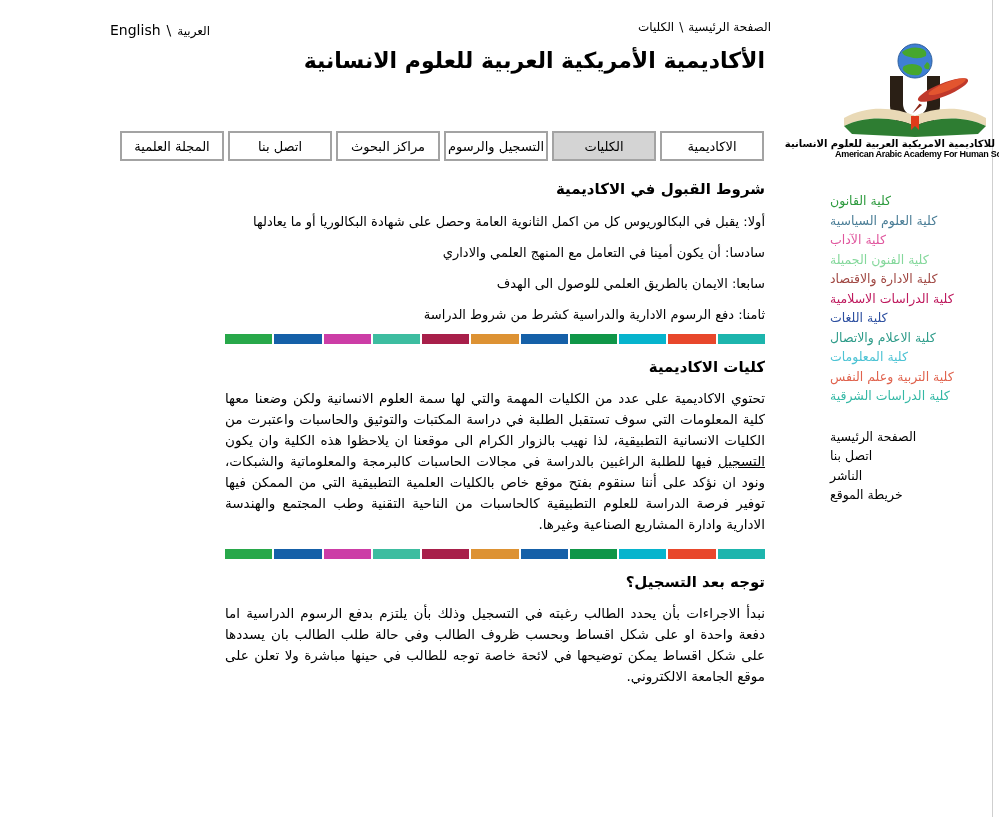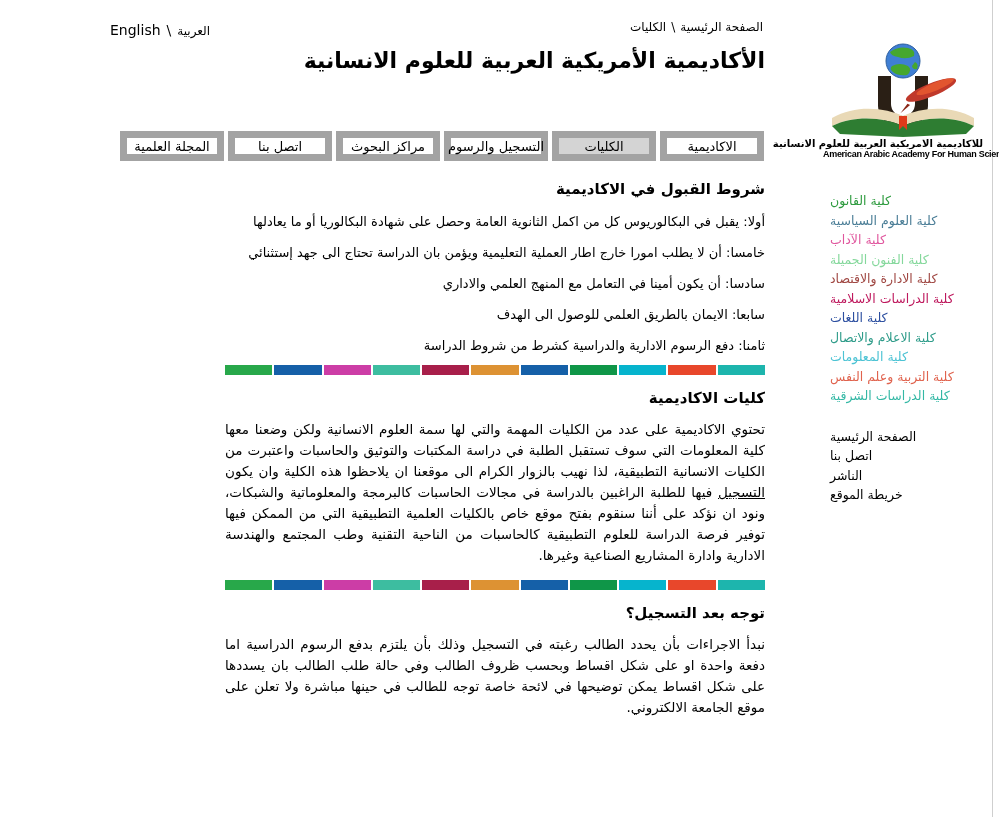--- a/index.html
+++ b/index.html
@@ -4,39 +4,39 @@
 <style>
   * { margin:0; padding:0; box-sizing:border-box; }
   html,body { width:999px; height:817px; }
   body {
     position:relative; background:#ffffff; overflow:hidden;
     font-family:"DejaVu Sans", sans-serif; color:#000;
   }
   .vline { position:absolute; right:6px; top:0; width:1px; height:817px; background:#cfcfcf; }
 
   
-  .breadcrumb { position:absolute; top:20px; right:236px; font-size:12px; direction:rtl; }
+  .breadcrumb { position:absolute; top:20px; right:228px; font-size:12px; direction:rtl; }
   .breadcrumb a { color:#000; text-decoration:none; cursor:pointer; }
   .breadcrumb .sep { margin:0 5px; }
   .lang { position:absolute; top:22px; left:110px; font-size:14px; direction:ltr; }
   .lang a { color:#000; text-decoration:none; cursor:pointer; }
   .lang .sep { margin:0 6px; }
   .lang .ar { font-size:12px; }
   .page-title { position:absolute; top:48px; right:234px; font-size:22px; font-weight:bold; direction:rtl; white-space:nowrap; }
 
   
-  .logo { position:absolute; top:42px; right:16px; width:160px; text-align:right; cursor:pointer; }
+  .logo { position:absolute; top:42px; right:4px; width:160px; text-align:right; cursor:pointer; }
   .logo svg { display:block; margin:0 auto; }
   .logo-ar { font-size:10px; font-weight:bold; direction:rtl; white-space:nowrap; margin-top:0; }
   .logo-en { font-size:9px; font-weight:bold; font-family:"Liberation Sans", sans-serif; letter-spacing:-0.3px; white-space:nowrap; }
 
   
   .tabs { position:absolute; top:131px; right:235px; display:flex; gap:4px; direction:rtl; }
   .tab {
-    width:104px; height:30px; border:7px solid #a3a3a3; background:#fff;
+    width:104px; height:30px; border:2px solid #a3a3a3; background:#fff;
     display:flex; align-items:center; justify-content:center;
     font-size:13px; cursor:pointer; white-space:nowrap;
   }
   .tab.active { background:#d4d4d4; }
 
   
   .sidebar { position:absolute; top:191px; right:14px; width:155px; text-align:left; direction:rtl; font-size:12.5px; line-height:19.5px; }
   .sidebar a { display:block; text-decoration:none; cursor:pointer; white-space:nowrap; }
   .sidebar .links { margin-top:21px; }
   .sidebar .links a { color:#000; }
@@ -124,21 +124,20 @@
     <a>الناشر</a>
     <a>خريطة الموقع</a>
   </div>
 </aside>
 
 <main class="main">
 
   <h2 class="sec-heading">شروط القبول في الاكاديمية</h2>
   <div class="conditions">
     <p>أولا:  يقبل في البكالوريوس كل من اكمل الثانوية العامة وحصل على شهادة البكالوريا أو ما يعادلها</p>
-    <p>خامسا: أن لا يطلب امورا خارج اطار العملية التعليمية ويؤمن بان الدراسة تحتاج الى جهد إستثنائي</p>
     <p>سادسا: أن يكون أمينا في التعامل مع المنهج العلمي والاداري</p>
     <p>سابعا: الايمان بالطريق العلمي للوصول الى الهدف</p>
     <p>ثامنا: دفع الرسوم الادارية والدراسية كشرط من شروط الدراسة</p>
   </div>
 
   <div class="colorbar">
     <span style="background-color: rgb(29, 181, 173);"></span>
     <span style="background-color: rgb(232, 71, 43);"></span>
     <span style="background-color: rgb(6, 180, 205);"></span>
     <span style="background-color: rgb(15, 150, 72);"></span>

